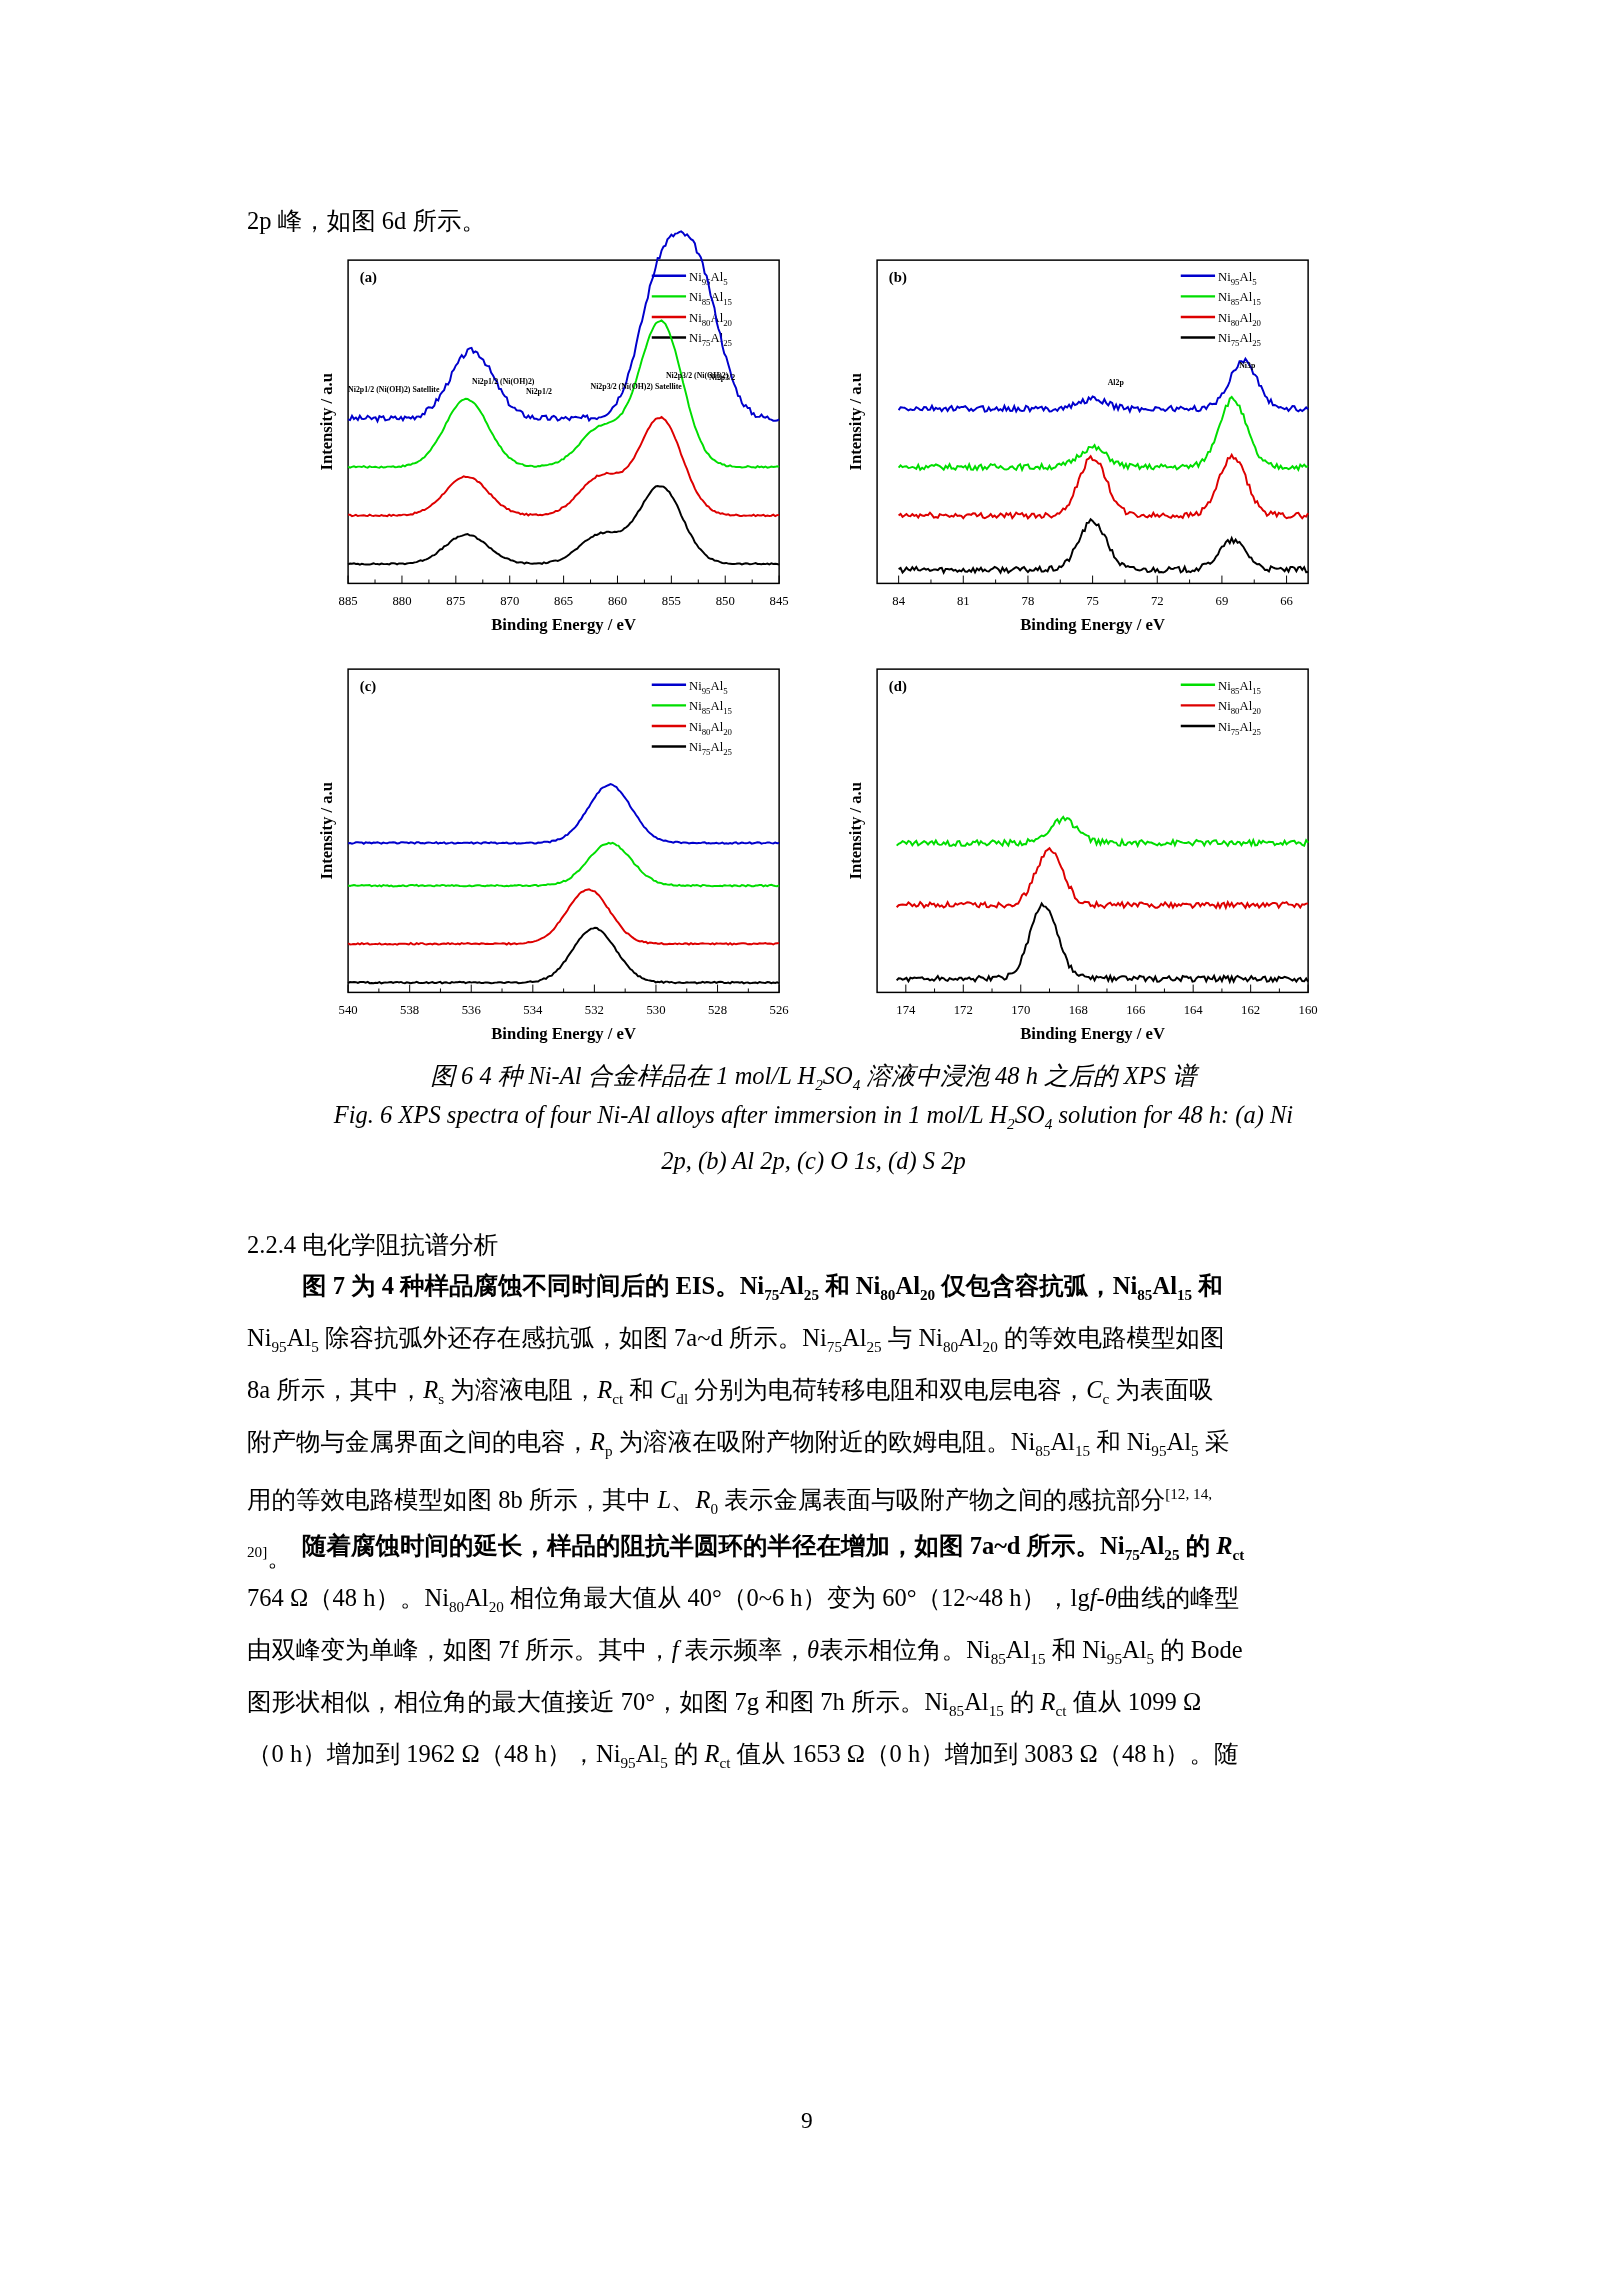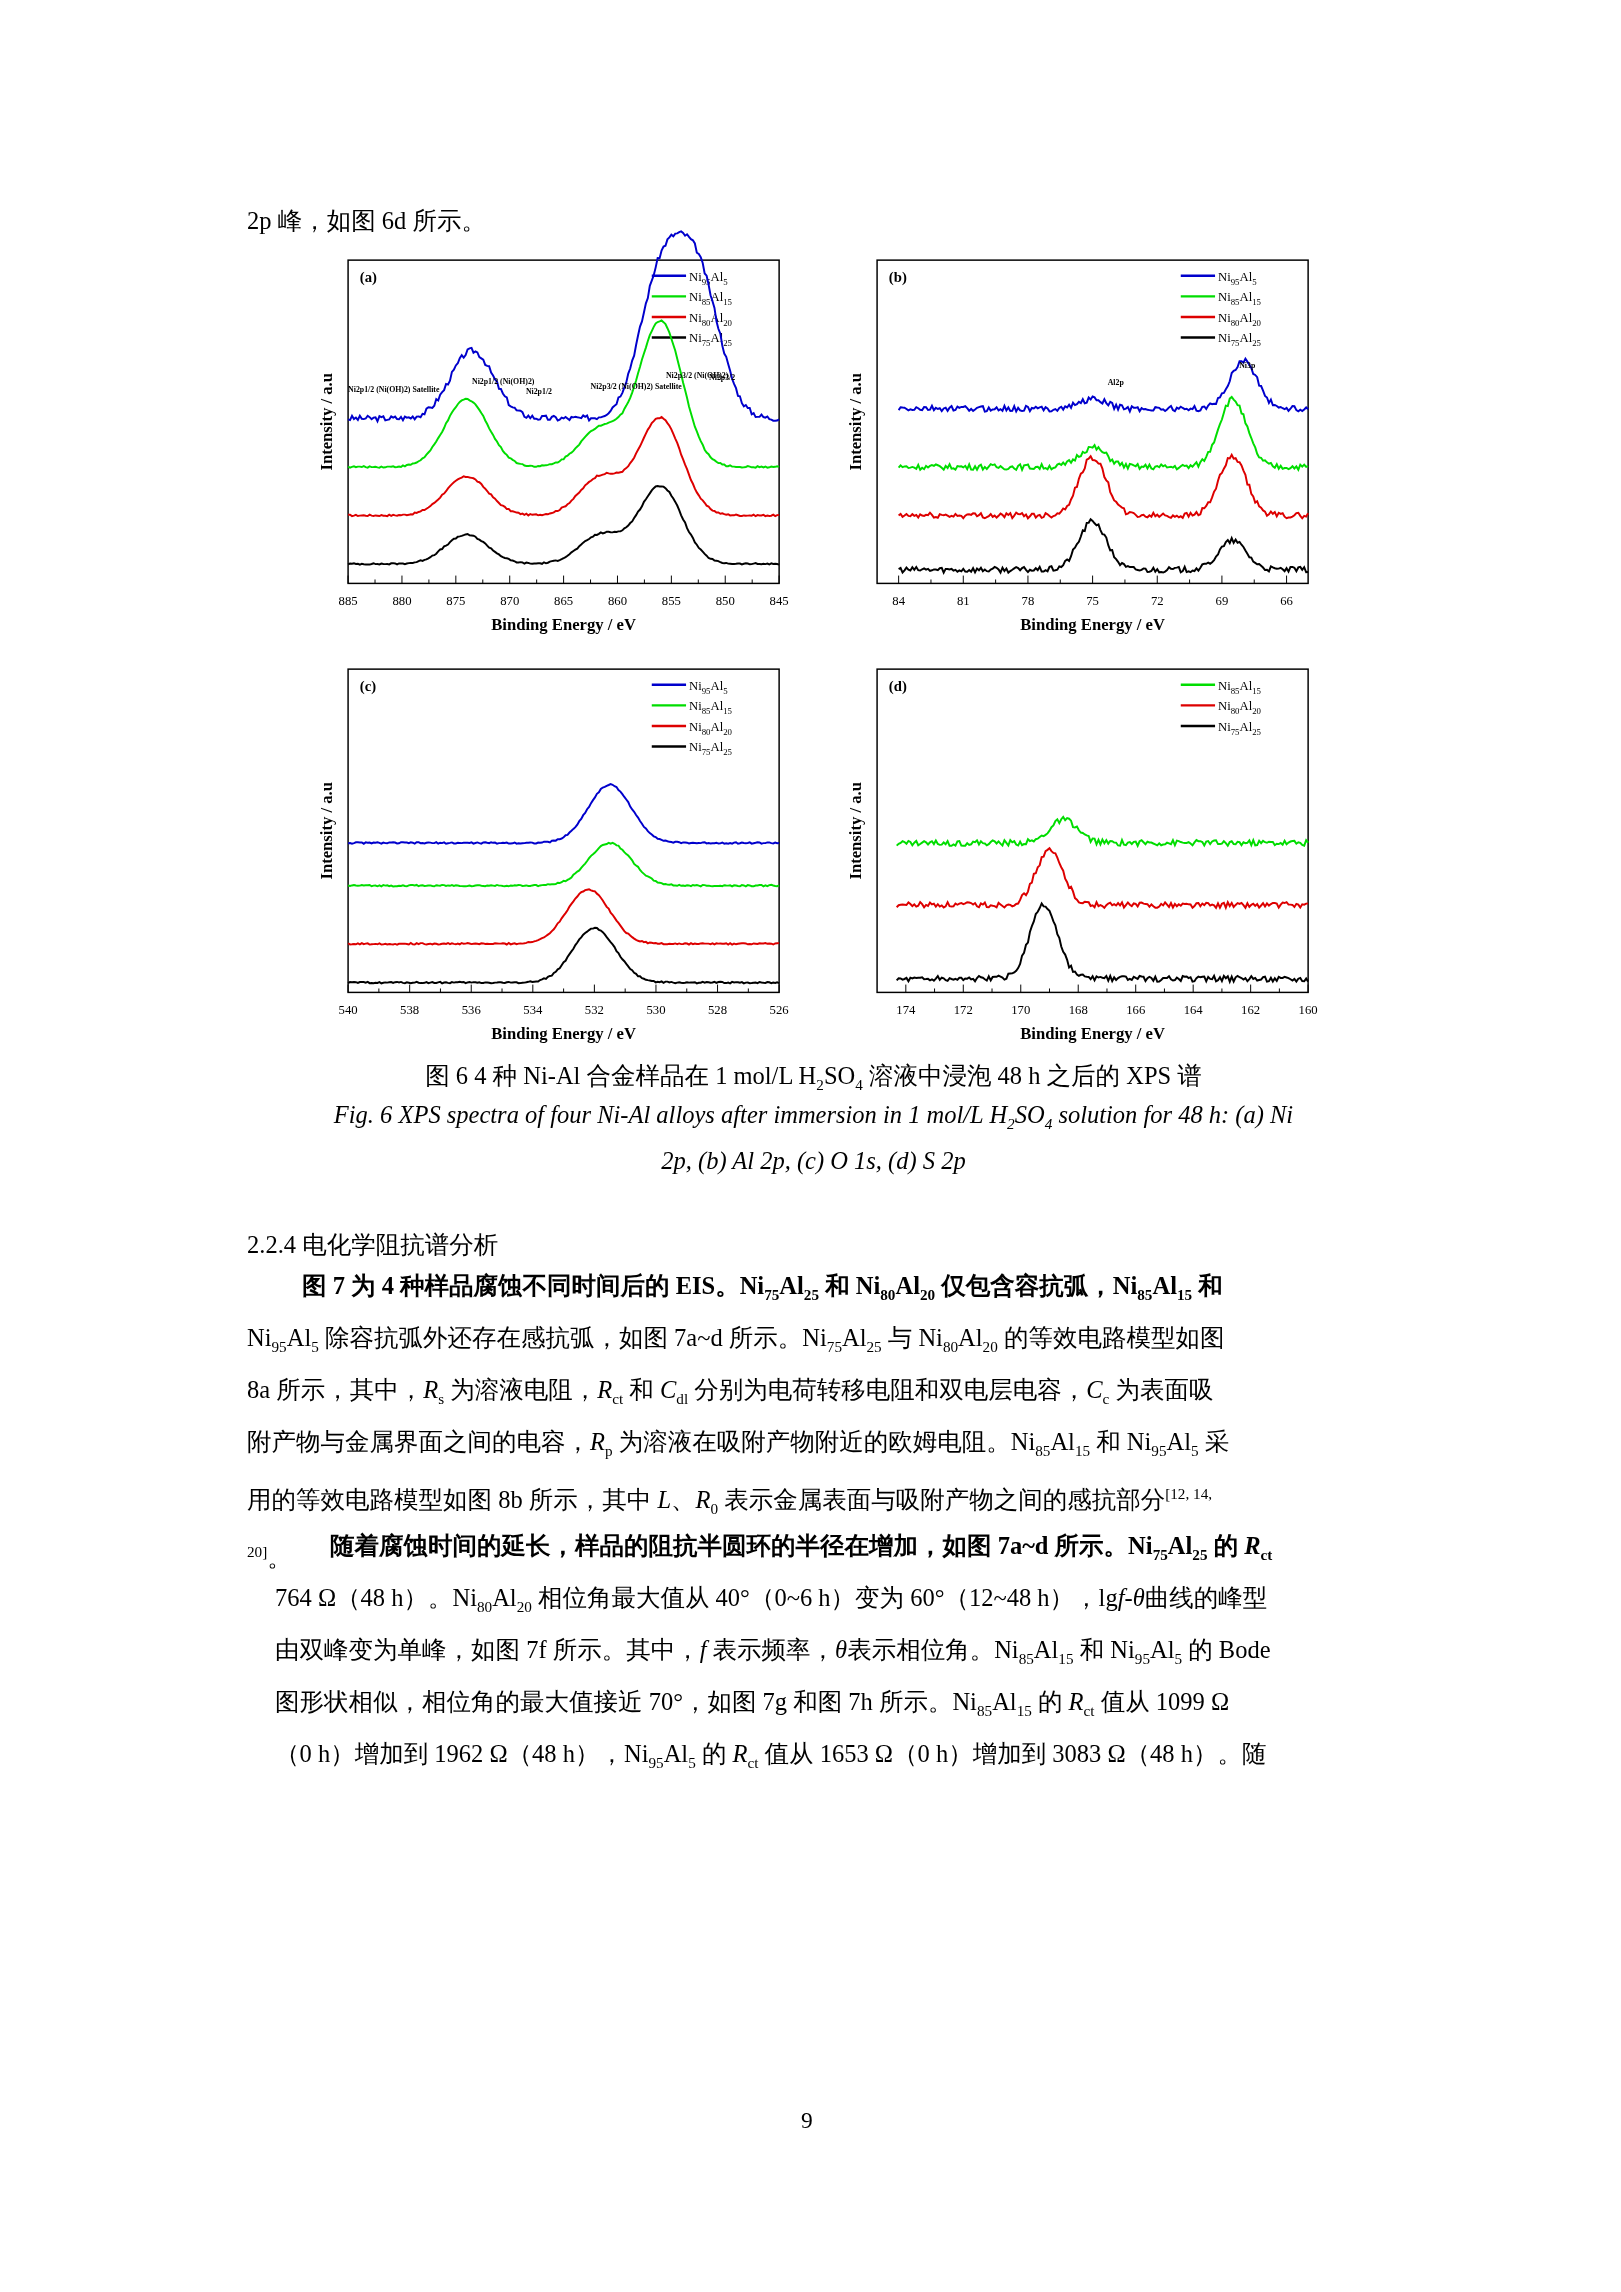--- a/index.html
+++ b/index.html
@@ -1,26 +1,26 @@
 <!DOCTYPE html>
 <html><head>
 <meta charset="utf-8">
 <style>
   html, body { margin: 0; padding: 0; background: #fff; }
   body { width: 1621px; height: 2293px; position: relative; font-family: "Liberation Serif", "DejaVu Serif", serif; color: #000; }
   .lead { position: absolute; left: 247px; top: 204px; font-size: 24.5px; text-align: right; }
   .panel { position: absolute; }
   .panel svg { display: block; overflow: visible; }
   .caption { position: absolute; left: 235px; width: 1157px; text-align: center; font-size: 24.5px; line-height: 37px; }
-  .cap-cn { top: 1057px; }
+  .cap-cn { top: 1057px; font-style: italic; }
   .cap-en { top: 1096px; font-style: italic; }
   .section-title { position: absolute; left: 247px; top: 1228px; font-size: 24.5px; }
   .para { position: absolute; left: 247px; width: 1137px; font-size: 24.5px; line-height: 43px; text-align: justify; }
   .p1 { top: 1264px; }
-  .p2 { top: 1524px; margin-left: 28px; }
+  .p2 { top: 1524px; }
   .para span.line { display: block; white-space: nowrap; }
   .para .indent { padding-left: 55px; font-weight: bold; }
   .pnum { position: absolute; left: 801px; top: 2107px; font-size: 23.5px; }
   sub, sup { font-size: 0.62em; }
   i { font-style: italic; }
 </style>
 </head>
 <body>
 
 <div class="lead">2p 峰，如图 6d 所示。</div>

